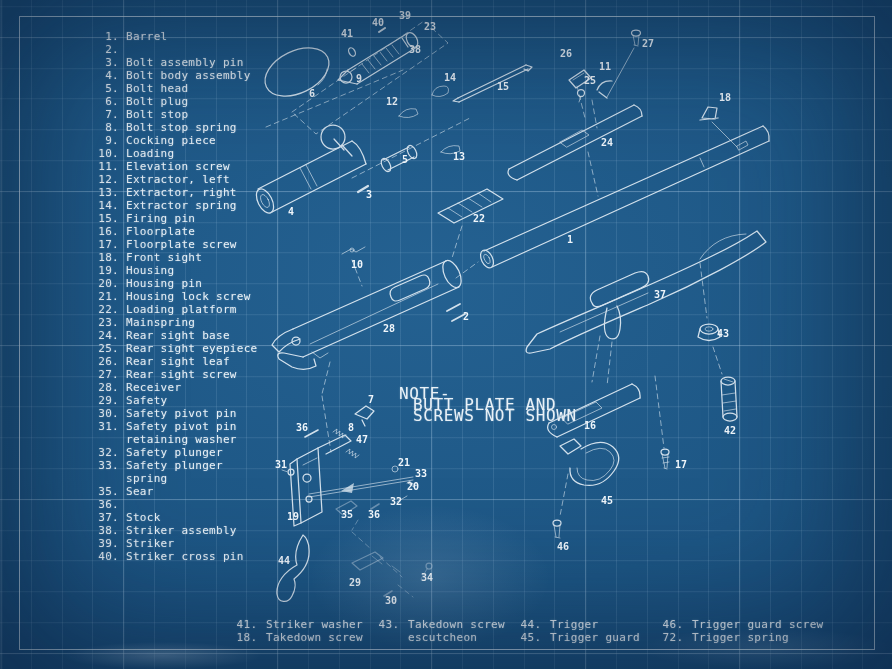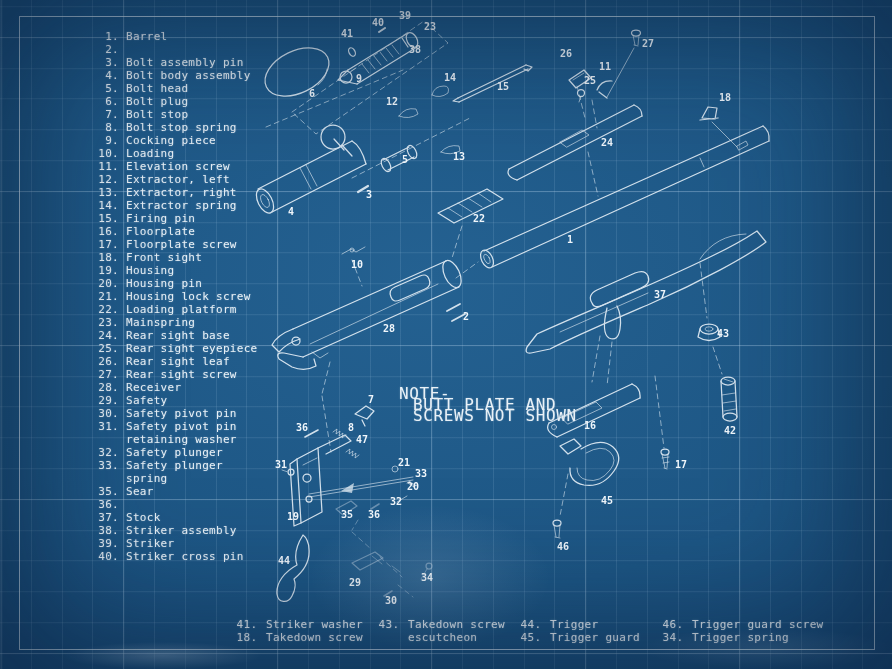--- a/index.html
+++ b/index.html
@@ -343,21 +343,21 @@
       </div>
     </div>
   <div class="blist" id="bcol3">
       <div class="pl-row">
         <span class="pl-num">46.</span>
         <span>
           <div>Trigger guard screw</div>
         </span>
       </div>
       <div class="pl-row">
-        <span class="pl-num">34.</span>
+        <span class="pl-num">72.</span>
         <span>
           <div>Trigger spring</div>
         </span>
       </div>
     </div>
 
   <div class="note">
     <div>NOTE-</div>
     <div class="ind">BUTT PLATE AND</div>
     <div class="ind">SCREWS NOT SHOWN</div>

